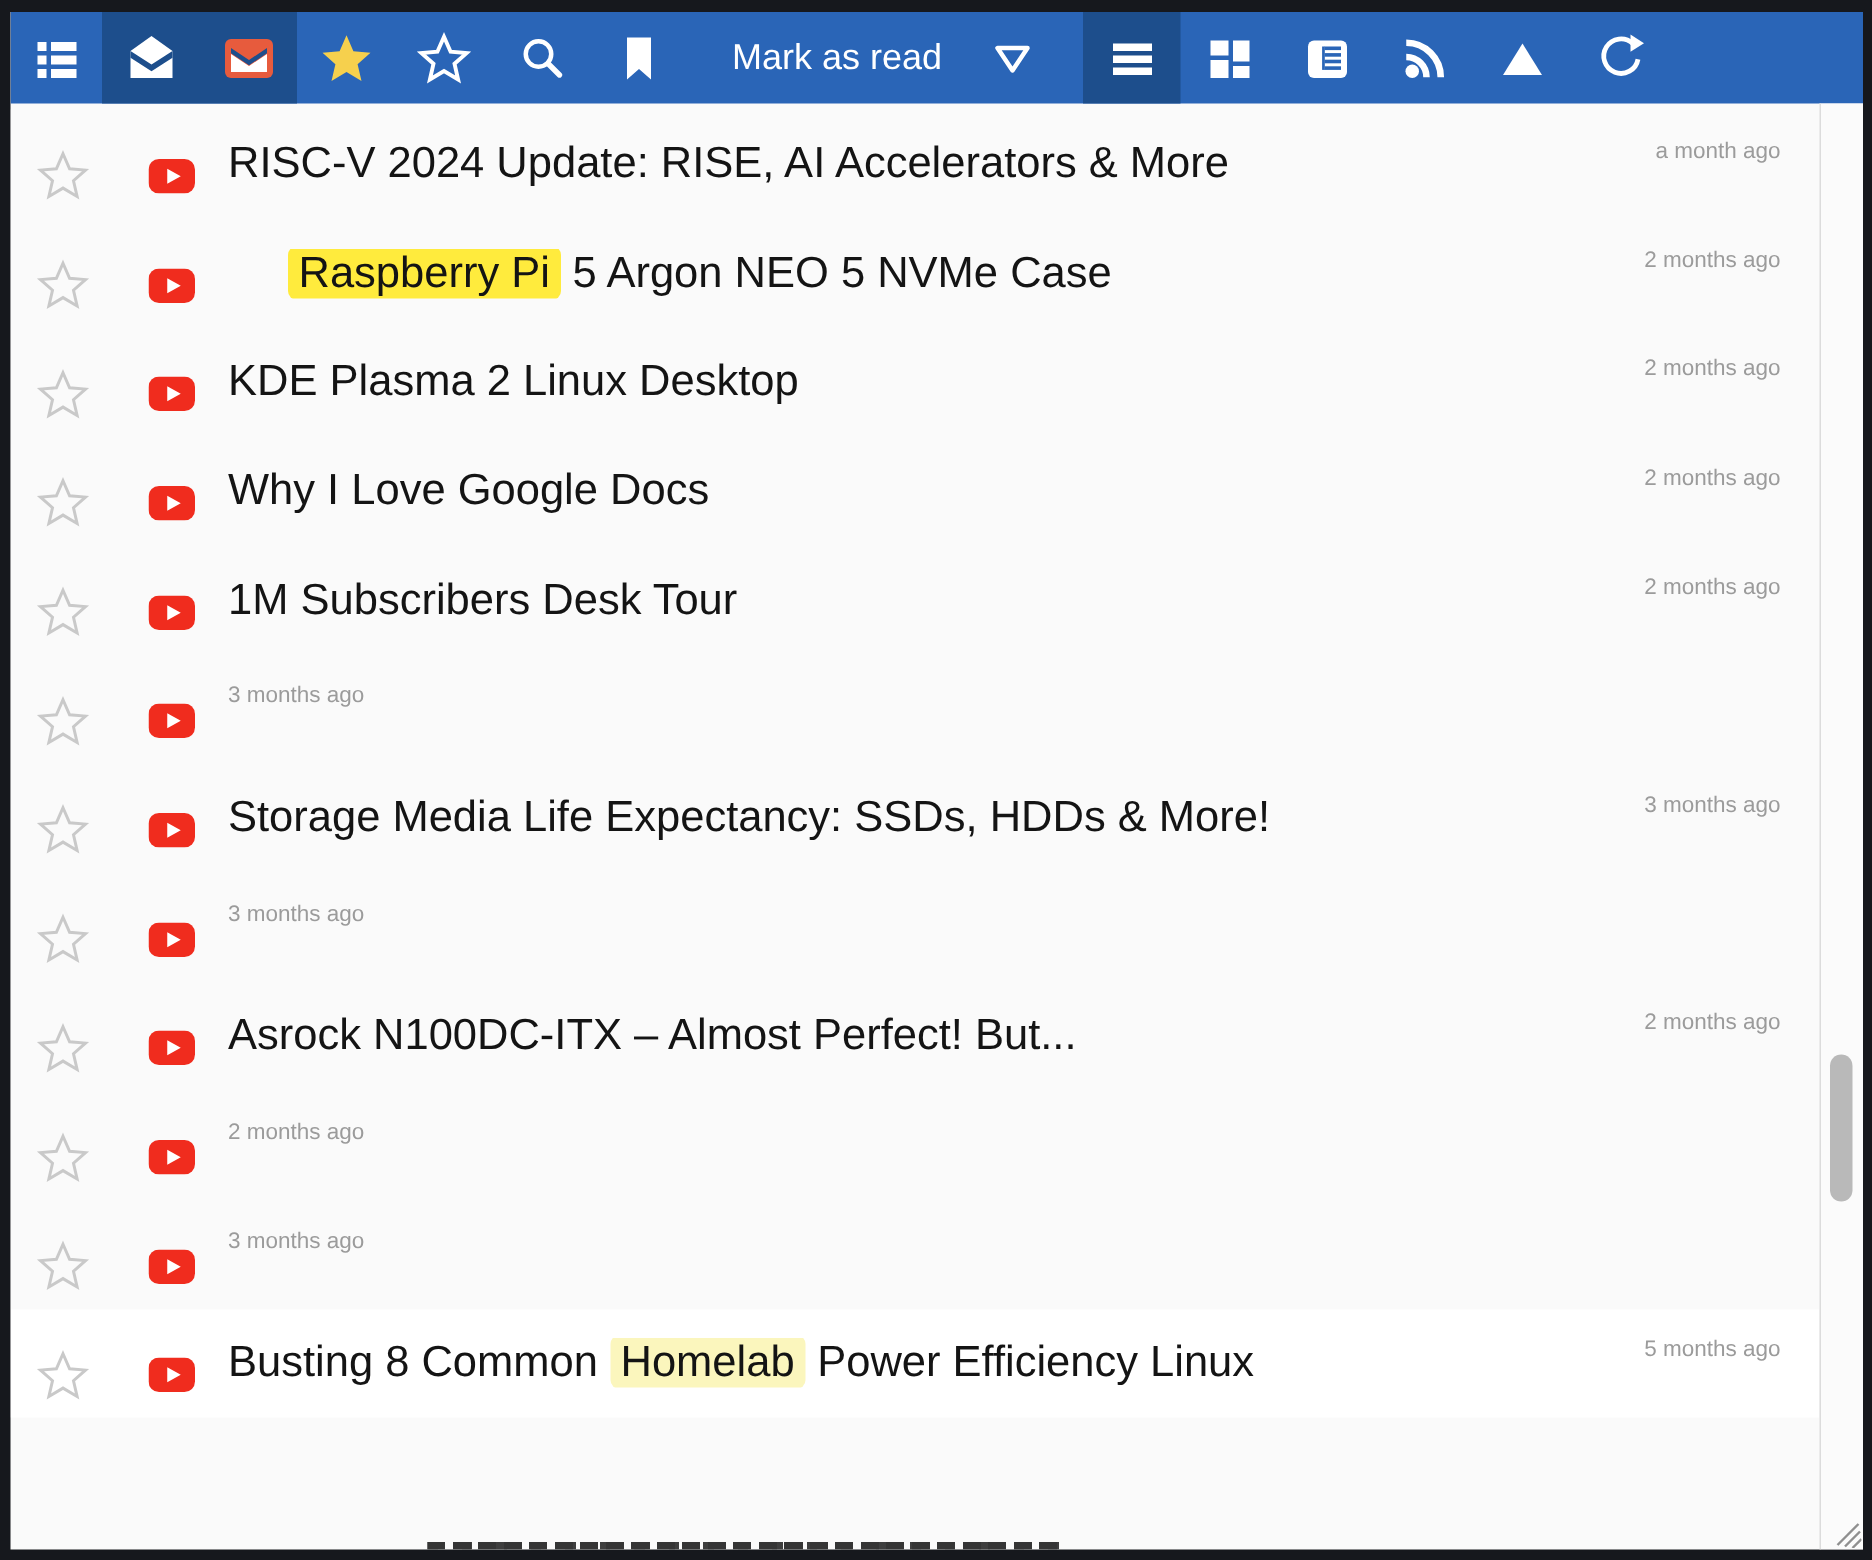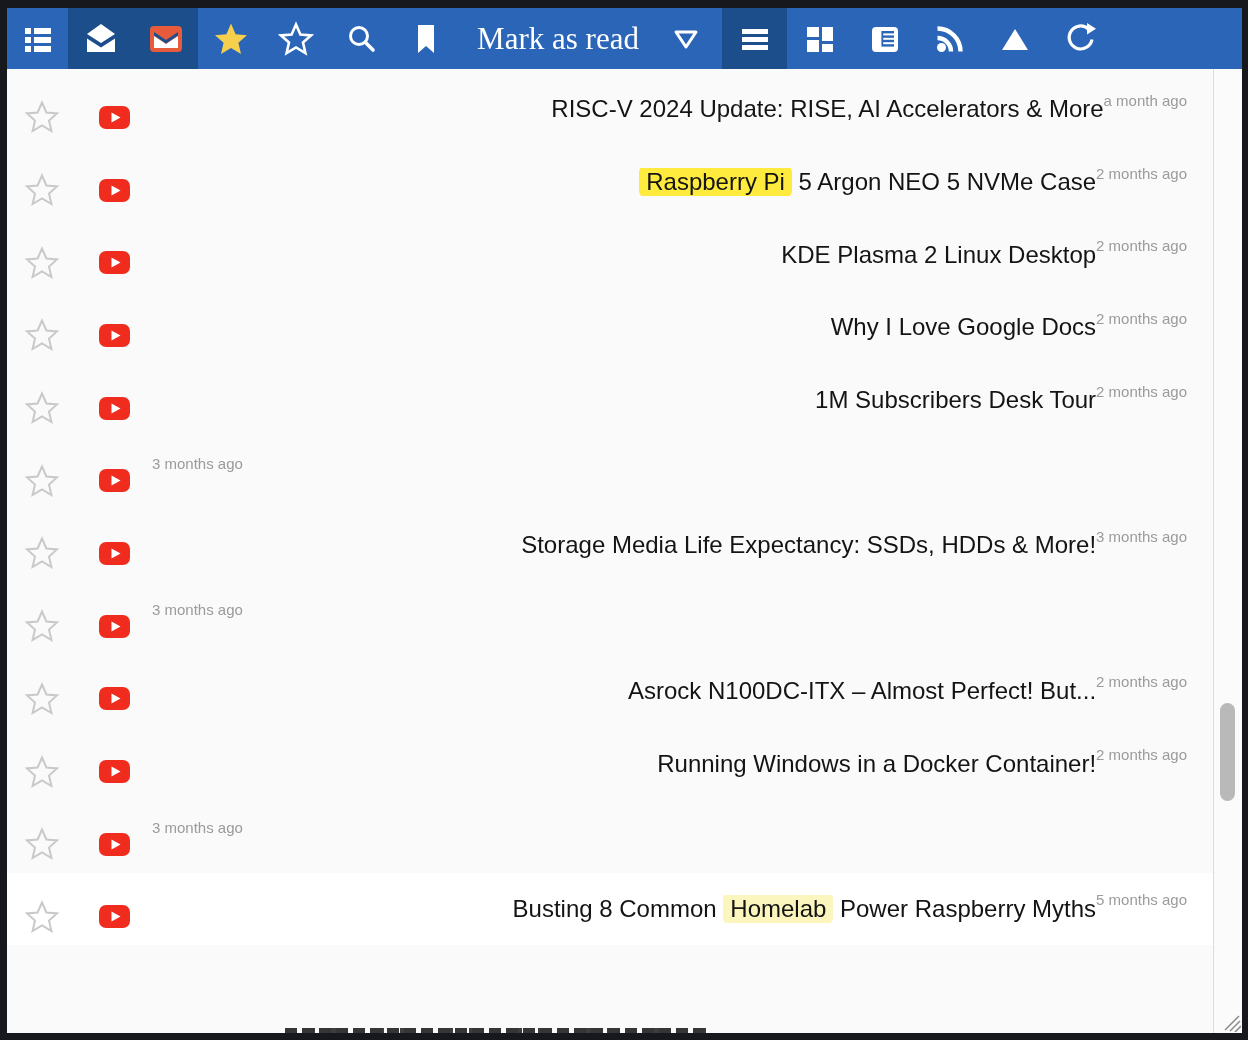--- a/index.html
+++ b/index.html
@@ -30,33 +30,33 @@
     background:var(--rowbg);display:flex;flex-direction:column;overflow:hidden;
   }
   
   .toolbar{height:61px;flex-shrink:0;background:var(--toolbar);display:flex;align-items:stretch;}
   .tb-btn{width:65px;display:flex;align-items:center;justify-content:center;cursor:pointer;}
   .tb-btn.first{width:61px;}
   .tb-seg{display:flex;background:var(--seg);}
   .tb-fill{flex:1;}
   .mark-read{
     width:264px;display:flex;align-items:center;justify-content:center;gap:30px;
-    color:#fff;font-size:31px;cursor:pointer;font-family:Liberation Serif, serif;
+    color:#fff;font-size:24px;cursor:pointer;
   }
   .tb-btn svg, .mark-read svg{display:block;}
   
   .content{flex:1;position:relative;}
   .rows{position:absolute;left:0;top:0;right:29px;bottom:0;padding-top:4px;overflow:hidden;}
   .row{height:72.7px;display:flex;align-items:center;background:var(--rowbg);}
   .row.selected{background:var(--selrow);}
   .cell{flex-shrink:0;display:flex;}
   .star-cell{width:70px;padding-left:17px;transform:translateY(8px);}
   .yt-cell{width:75px;padding-left:22px;transform:translateY(8px);}
   .title{
-    flex:1;font-size:24px;color:var(--titlecol);white-space:nowrap;overflow:hidden;text-align:right;
+    flex:1;font-size:29px;color:var(--titlecol);white-space:nowrap;overflow:hidden;
   }
   .title .hl-bright{background:var(--hl-bright);border-radius:6px;padding:2px 7px;margin-left:40px;}
   .title .hl-pale{background:var(--hl-pale);border-radius:6px;padding:2px 7px;}
   .timestamp{
     flex-shrink:0;margin-right:26px;font-size:15px;color:var(--timecol);
     transform:translateY(-9px);
   }
   
   .scrollbar{
     position:absolute;right:0;top:0;bottom:0;width:29px;
@@ -344,21 +344,20 @@
       <svg width="36" height="36" viewBox="0 0 36 36">
         <polygon fill="none" stroke="var(--star)" stroke-width="2" points="18,3.5 22.4,13.5 33,14.4 25,21.5 27.4,32 18,26.4 8.6,32 11,21.5 3,14.4 13.6,13.5"></polygon>
       </svg>
     </div>
     <div class="cell yt-cell">
       <svg width="31" height="23" viewBox="0 0 31 23">
         <rect x="0" y="0" width="31" height="23" rx="7" fill="var(--ytred)"></rect>
         <path fill="#fff" d="M12.5 6.5 L21.5 11.5 L12.5 16.5 Z"></path>
       </svg>
     </div>
-    <div class="title"><span>Running Windows in a Docker Container!</span></div>
     <div class="timestamp">2 months ago</div>
   </div>
         <div class="row">
     <div class="cell star-cell">
       <svg width="36" height="36" viewBox="0 0 36 36">
         <polygon fill="none" stroke="var(--star)" stroke-width="2" points="18,3.5 22.4,13.5 33,14.4 25,21.5 27.4,32 18,26.4 8.6,32 11,21.5 3,14.4 13.6,13.5"></polygon>
       </svg>
     </div>
     <div class="cell yt-cell">
       <svg width="31" height="23" viewBox="0 0 31 23">
@@ -373,21 +372,21 @@
       <svg width="36" height="36" viewBox="0 0 36 36">
         <polygon fill="none" stroke="var(--star)" stroke-width="2" points="18,3.5 22.4,13.5 33,14.4 25,21.5 27.4,32 18,26.4 8.6,32 11,21.5 3,14.4 13.6,13.5"></polygon>
       </svg>
     </div>
     <div class="cell yt-cell">
       <svg width="31" height="23" viewBox="0 0 31 23">
         <rect x="0" y="0" width="31" height="23" rx="7" fill="var(--ytred)"></rect>
         <path fill="#fff" d="M12.5 6.5 L21.5 11.5 L12.5 16.5 Z"></path>
       </svg>
     </div>
-    <div class="title"><span>Busting 8 Common </span><span class="hl-pale">Homelab</span><span> Power Raspberry Myths</span></div>
+    <div class="title"><span>Busting 8 Common </span><span class="hl-pale">Homelab</span><span> Power Efficiency Linux</span></div>
     <div class="timestamp">5 months ago</div>
   </div>
       </div>
 
     <div class="scrollbar">
       <div class="thumb"></div>
       <svg class="grip" width="28" height="28" viewBox="0 0 28 28">
         <g stroke="#8f8f8f" stroke-width="1.6">
           <line x1="12" y1="26" x2="26" y2="12"></line>
           <line x1="17" y1="27" x2="27" y2="17"></line>

